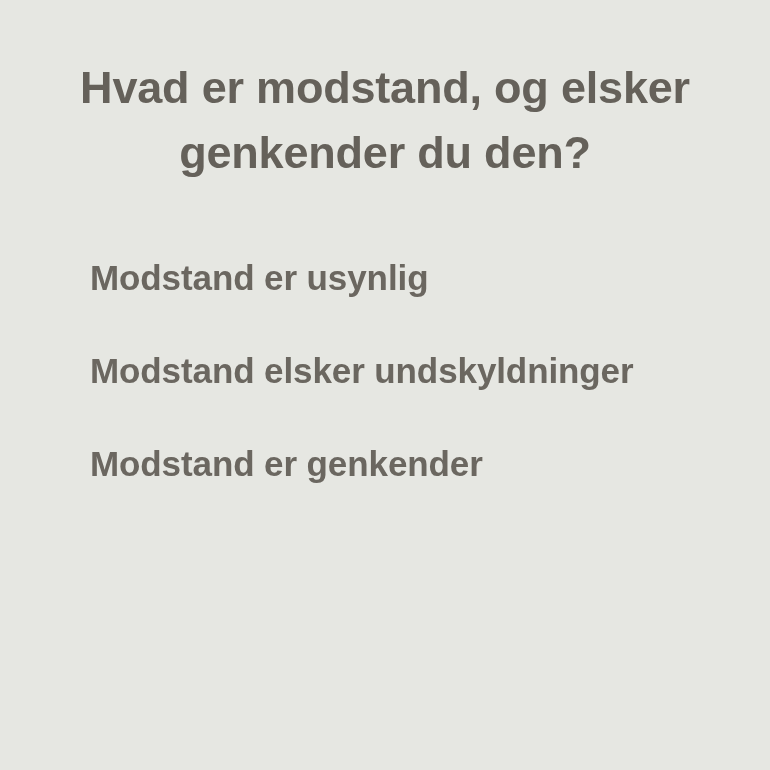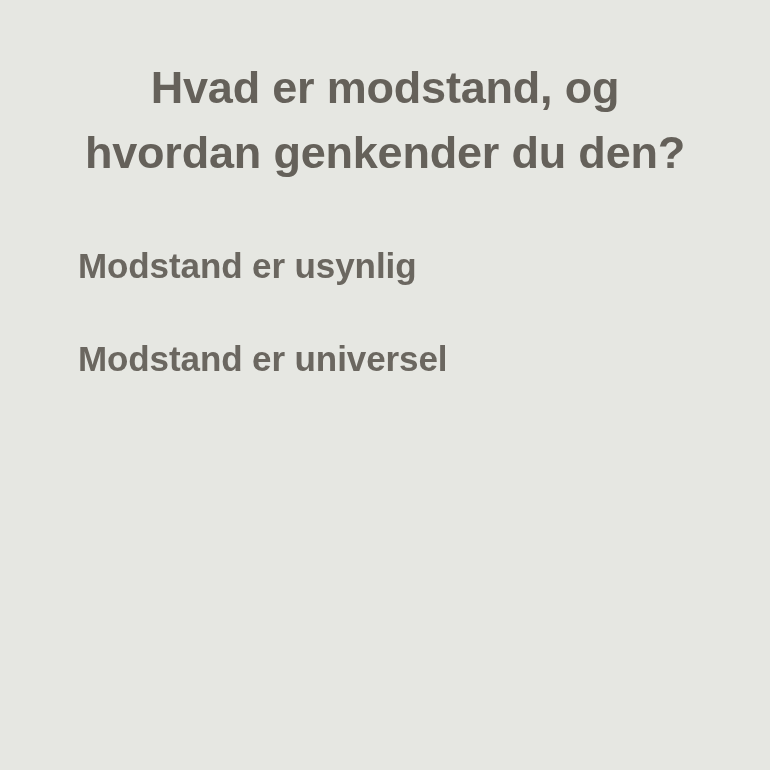--- a/index.html
+++ b/index.html
@@ -39,21 +39,21 @@
     color: #65615a;
     -webkit-font-smoothing: antialiased;
   }
 
   .bullet-list {
     position: absolute;
     left: 78px;
     right: 72px;
     top: 248px;
     list-style: none;
-    margin: 0;
+    margin: 12px;
     padding: 0;
   }
 
   .bullet-item {
     display: block;
     margin: 0 0 57px 0;
     padding: 0;
     font-size: 35px;
     line-height: 36px;
     font-weight: 700;
@@ -66,20 +66,21 @@
 
   .bullet-item:last-child {
     margin-bottom: 0;
   }
 </style>
 </head>
 <body>
 
 <div class="slide">
 
-  <h1 class="slide-title">Hvad er modstand, og hvordan genkender du den?</h1>
+  <h1 class="slide-title">Hvad er modstand, og elsker genkender du den?</h1>
 
   <ul class="bullet-list">
     <li class="bullet-item">Modstand er usynlig</li>
-    <li class="bullet-item">Modstand er universel</li>
+    <li class="bullet-item">Modstand elsker undskyldninger</li>
+    <li class="bullet-item">Modstand er genkender</li>
   </ul>
 
 </div>
 
 </body></html>

